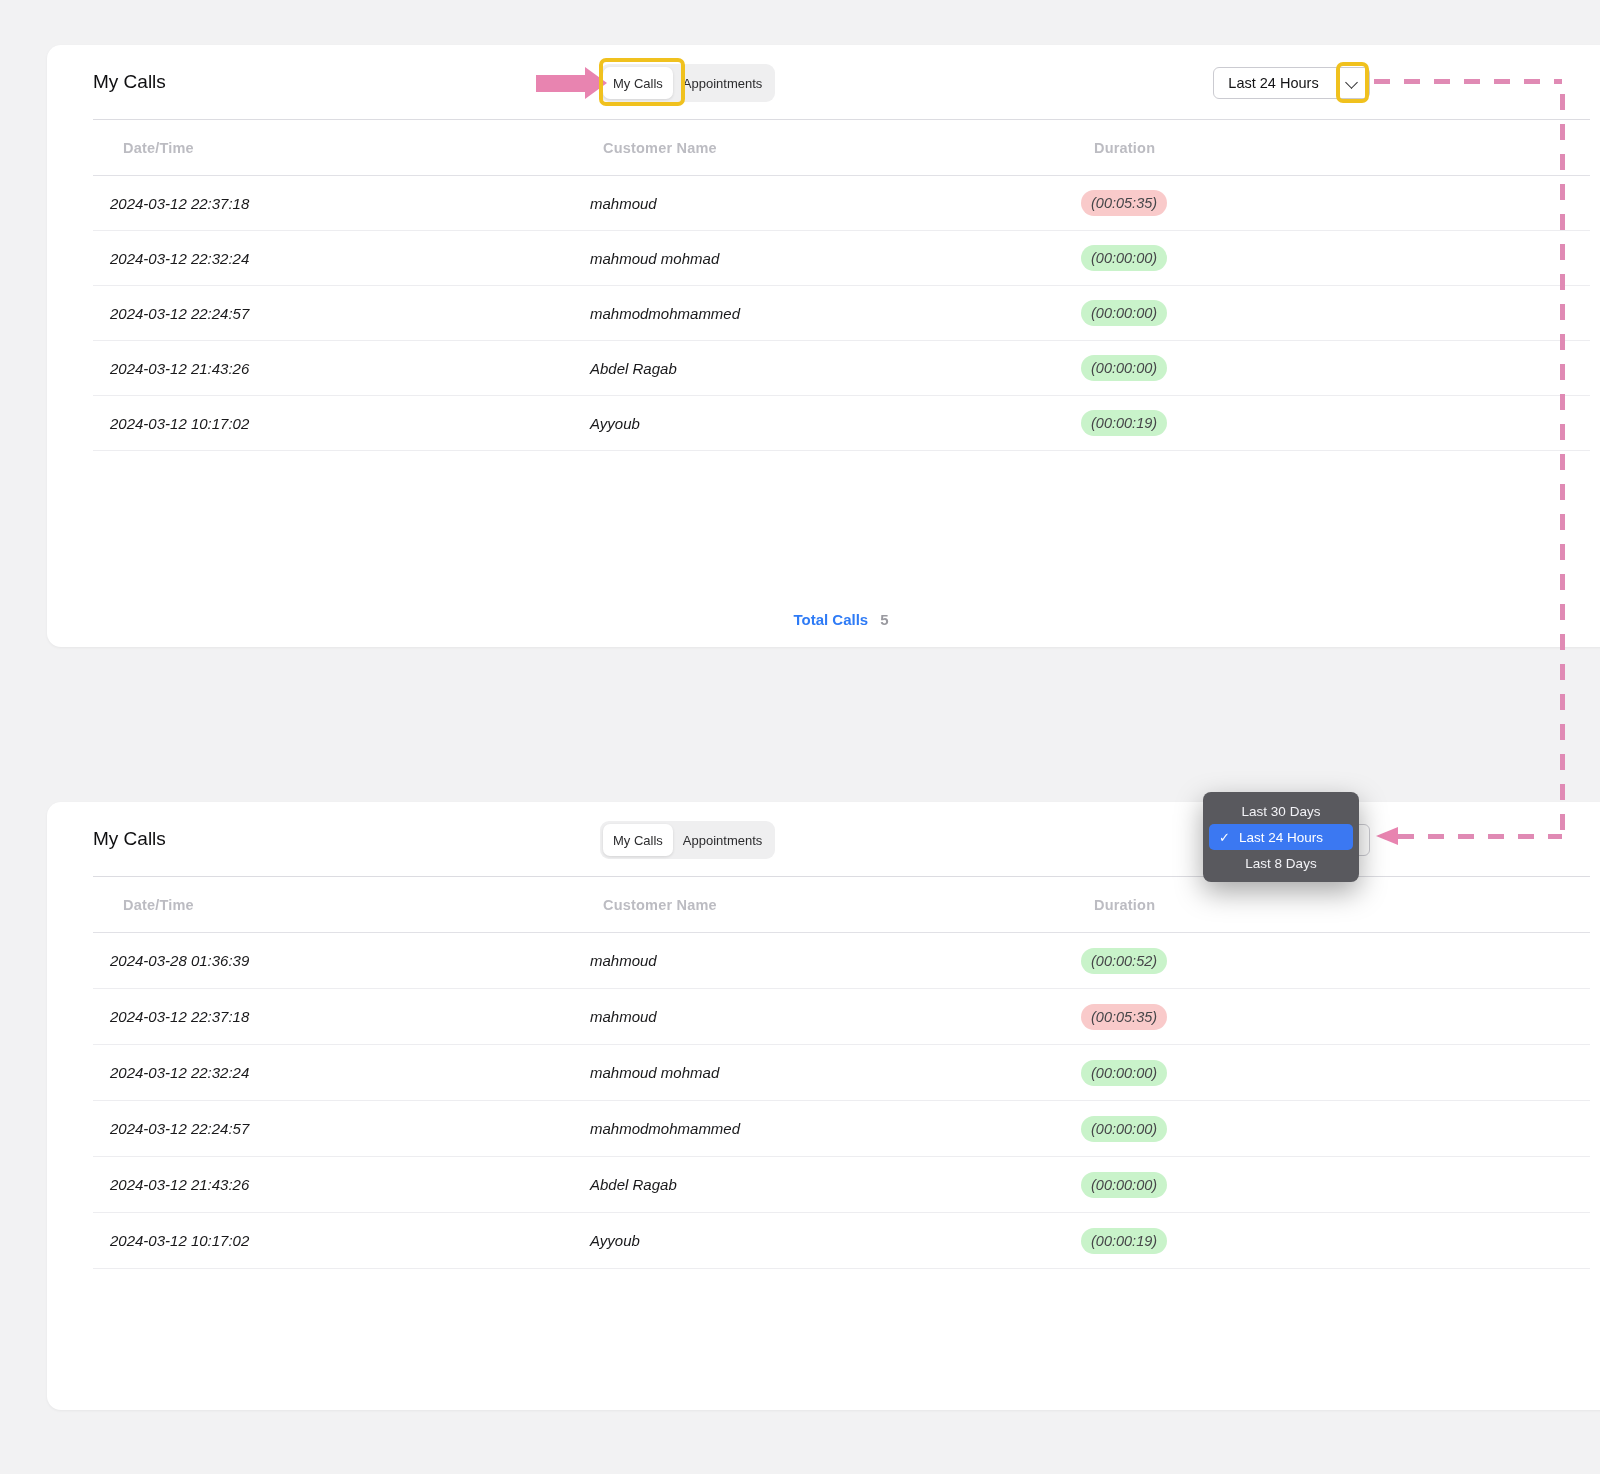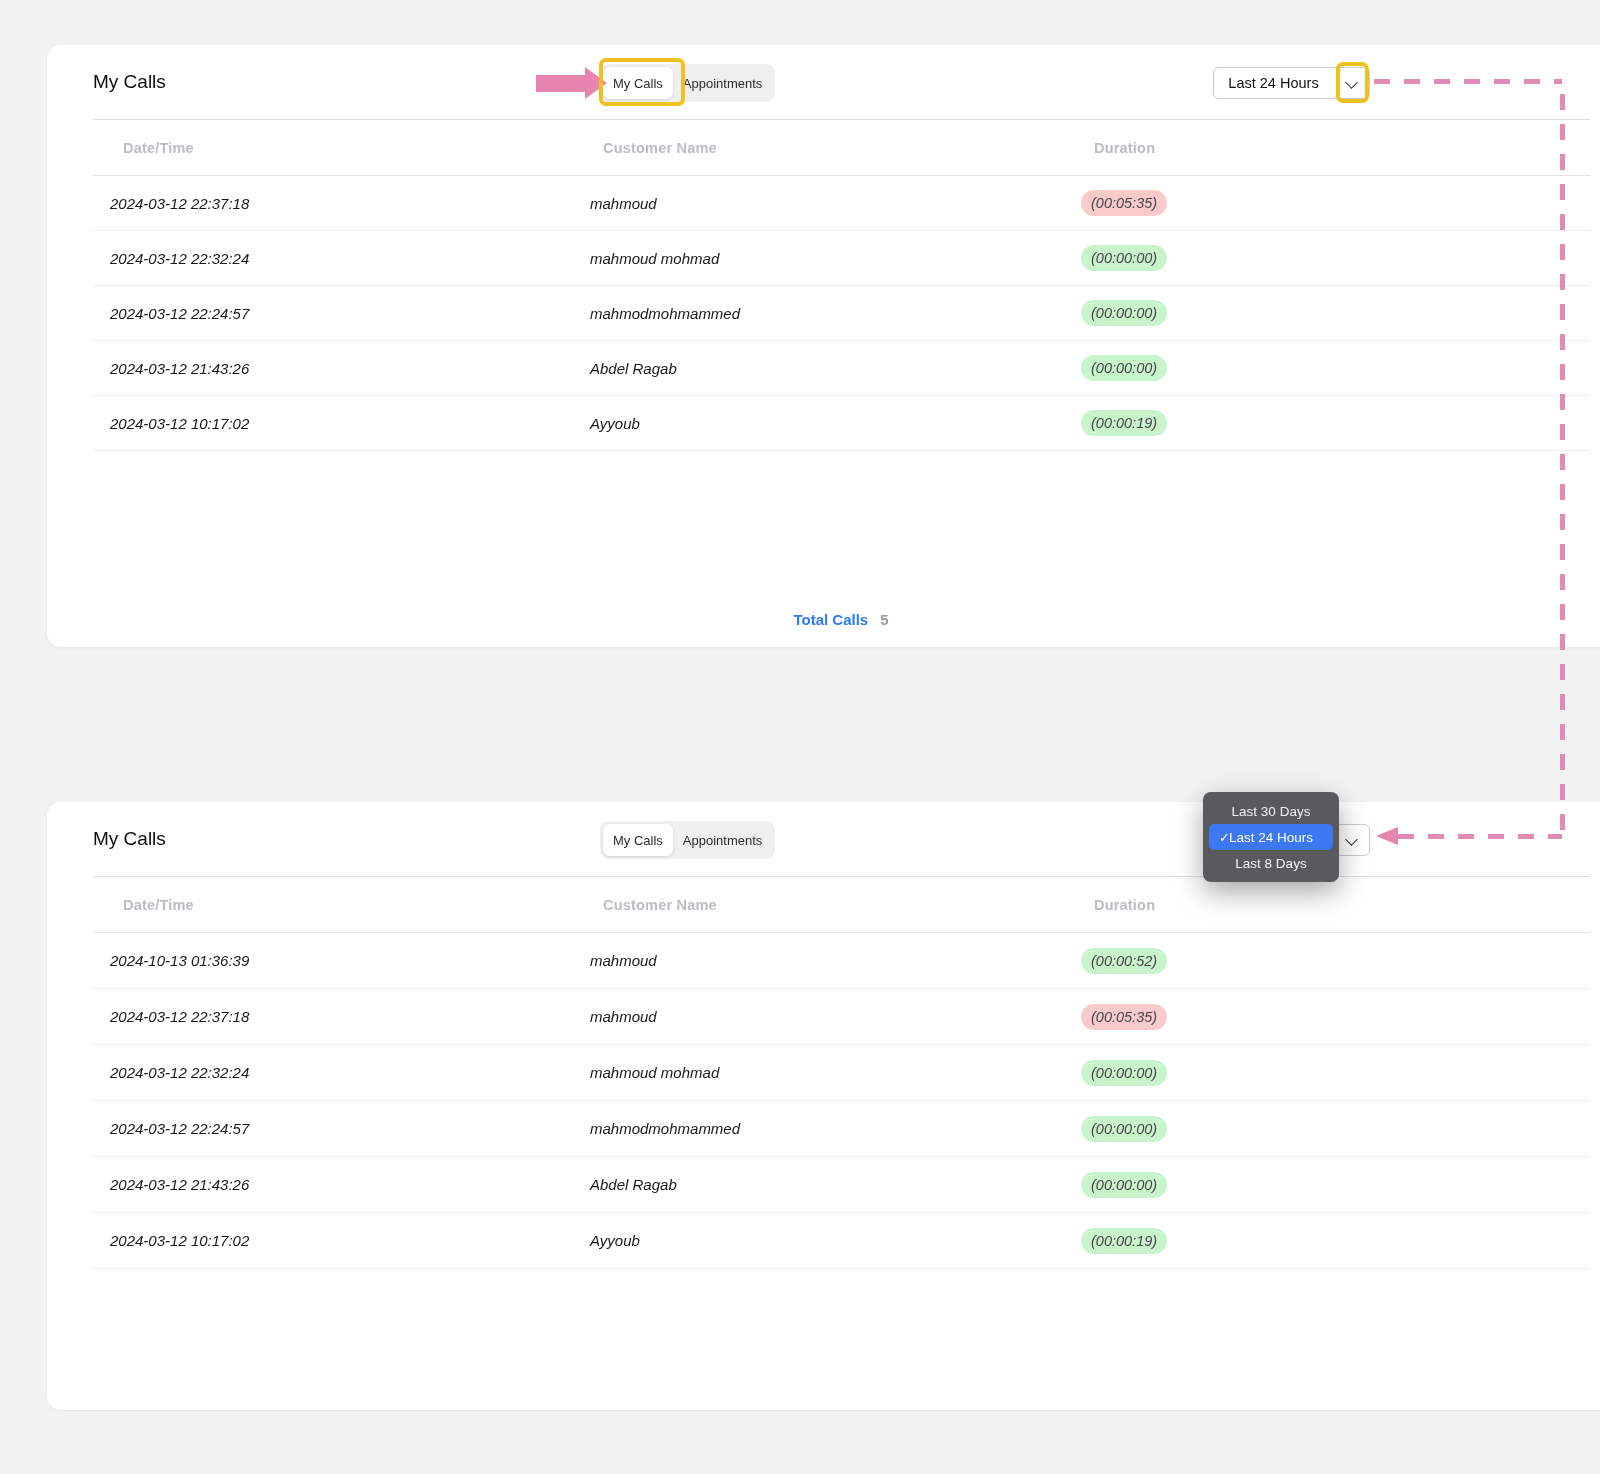--- a/index.html
+++ b/index.html
@@ -105,21 +105,21 @@
     background:repeating-linear-gradient(180deg,#e08ab4 0 16px,transparent 16px 30px);
   }
   .arrow-head-left {
     position:absolute; left:1376px; top:827px; width:0; height:0; z-index:6;
     border-top:9px solid transparent; border-bottom:9px solid transparent;
     border-right:22px solid #e884b0;
   }
 
   
   .menu {
-    position:absolute; left:1203px; top:792px; width:136px; z-index:20;
+    position:absolute; left:1203px; top:792px; width:156px; z-index:20;
     background:#59595e; border-radius:8px; padding:6px;
     box-shadow:0 10px 28px rgba(0,0,0,.35);
   }
   .menu-item {
     height:26px; display:flex; align-items:center; justify-content:center;
     font-size:13.5px; color:#f3f3f7; border-radius:5px; position:relative; cursor:default;
   }
   .menu-item.selected { background:#3b78f2; color:#ffffff; font-weight:500; }
   .menu-item .check { position:absolute; left:10px; font-size:13px; }
 </style>
@@ -196,21 +196,21 @@
   <div class="title-divider"></div>
 
   <div style="position:absolute;top:75px;left:0;right:0;">
     <div class="thead">
       <div class="th">Date/Time</div>
       <div class="th">Customer Name</div>
       <div class="th">Duration</div>
     </div>
 
     <div class="trow">
-      <div class="td">2024-10-13 01:36:39</div>
+      <div class="td">2024-03-28 01:36:39</div>
       <div class="td">mahmoud</div>
       <div class="td"><span class="badge" data-status="green">(00:00:52)</span></div>
     </div>
     <div class="trow">
       <div class="td">2024-03-12 22:37:18</div>
       <div class="td">mahmoud</div>
       <div class="td"><span class="badge" data-status="red">(00:05:35)</span></div>
     </div>
     <div class="trow">
       <div class="td">2024-03-12 22:32:24</div>

